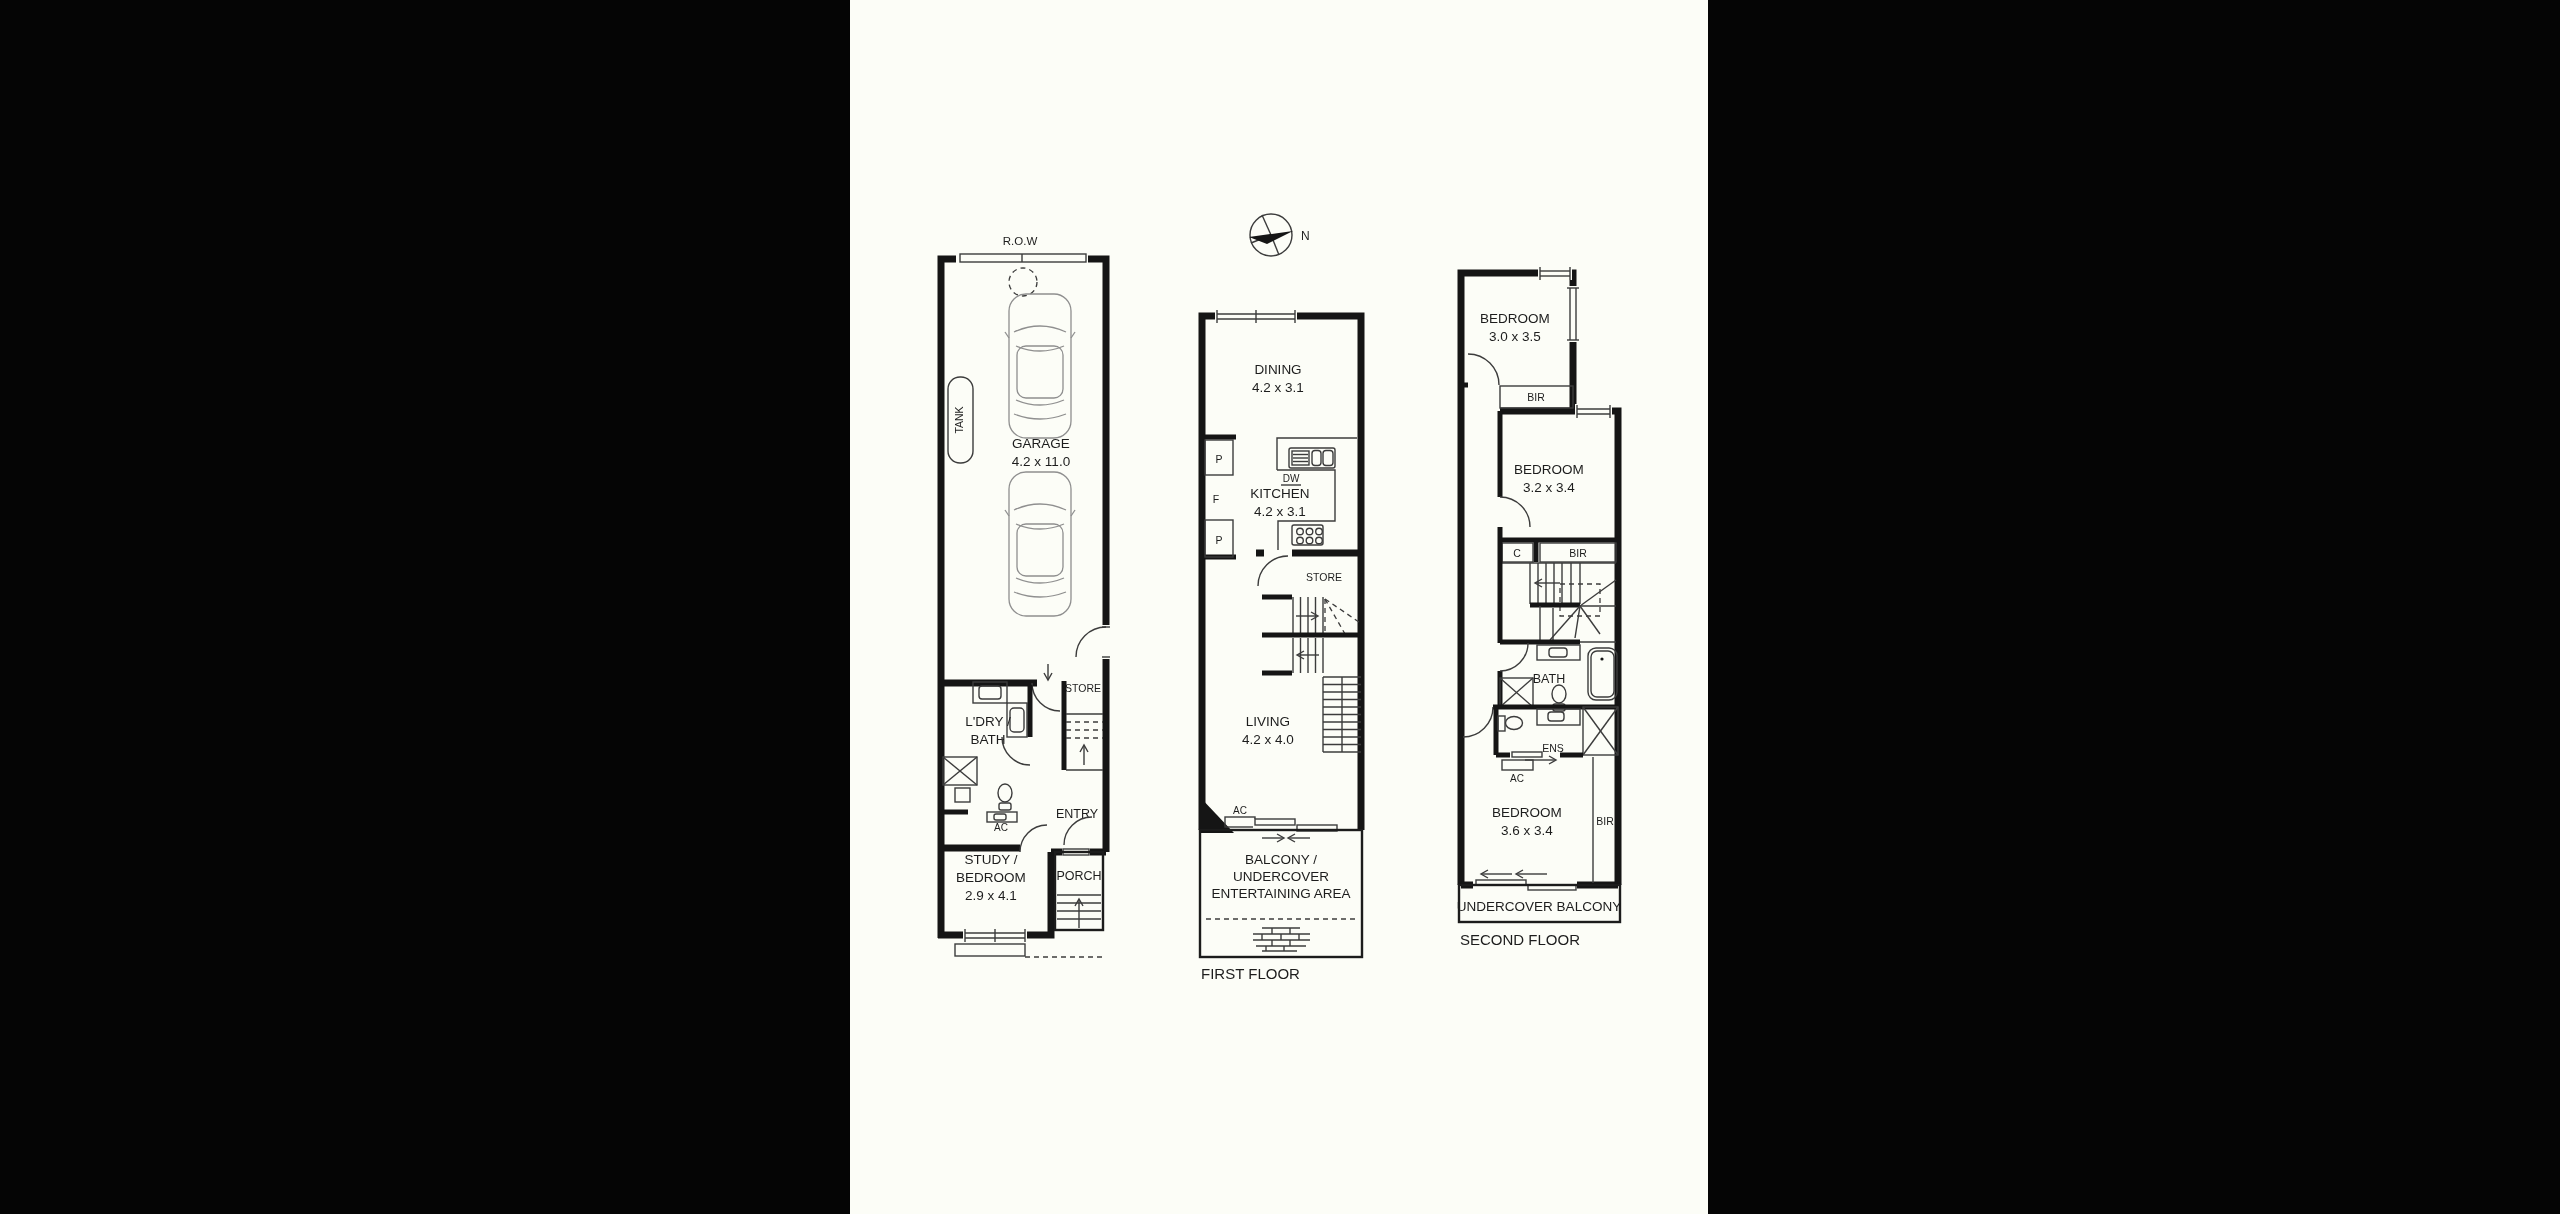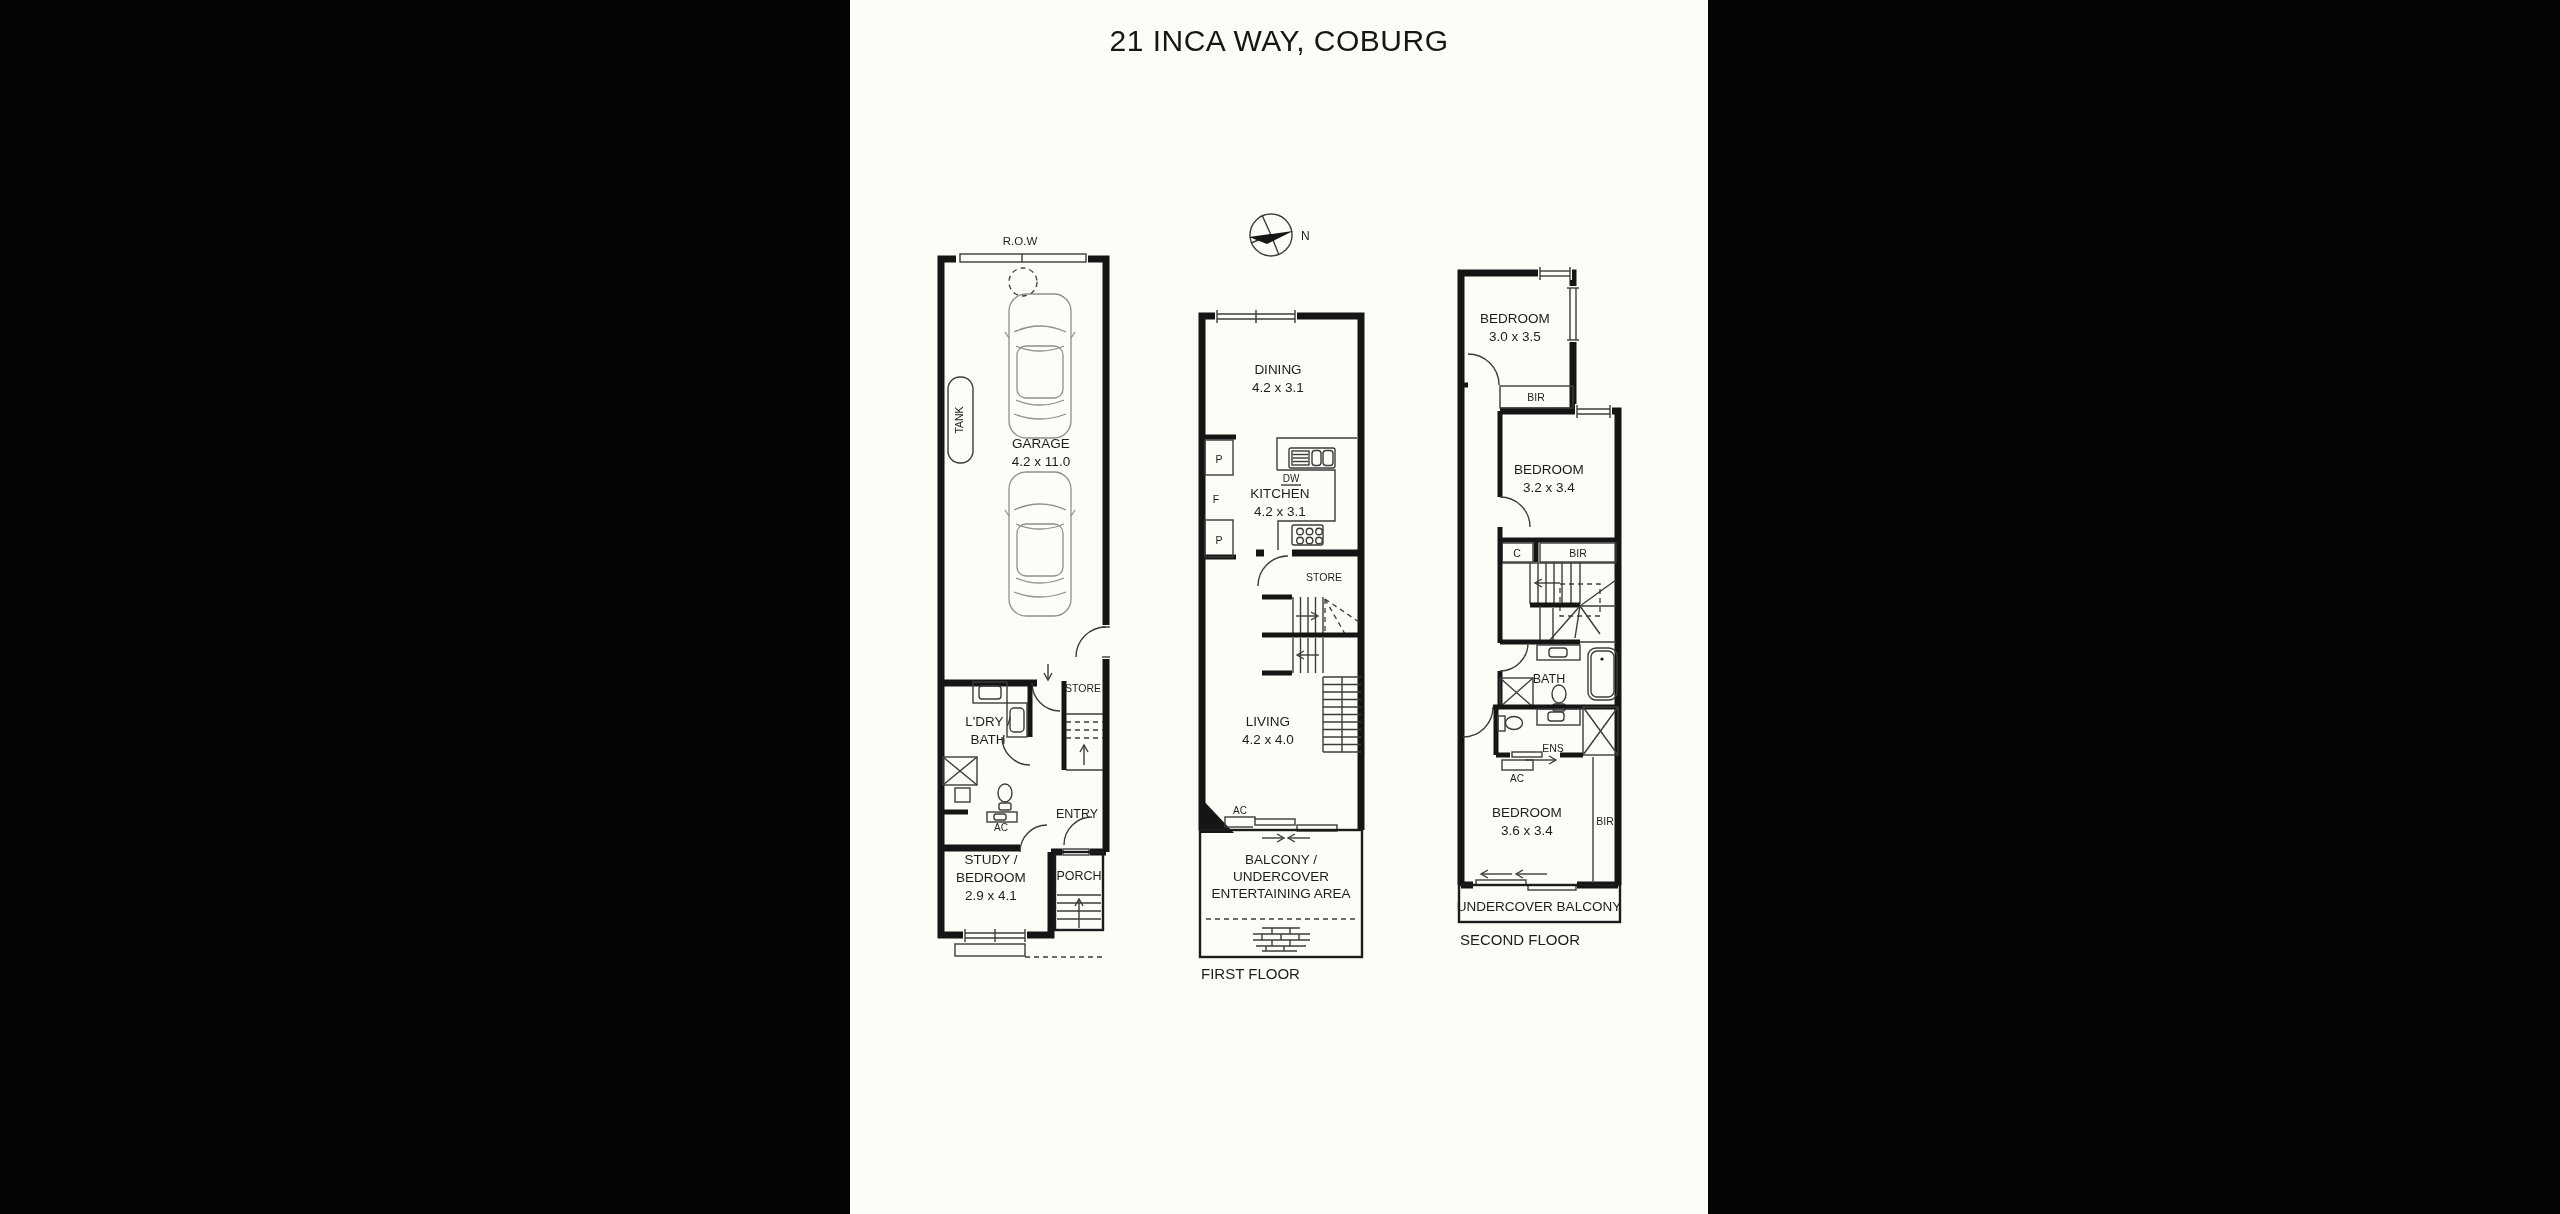--- a/index.html
+++ b/index.html
@@ -24,21 +24,20 @@
   .ft{font-size:10px;}
   .fr{font-size:11.5px;}
   .ff{font-size:15px;text-anchor:start;}
   .fn{font-size:12px;text-anchor:start;}
 </style>
 </head>
 <body>
 
 <div class="stage">
   <div class="canvas-bg"></div>
-  <div class="title">21 INCA WAY, COBURG</div>
 
   <svg width="2560" height="1214" viewBox="0 0 2560 1214">
     <defs>
       <g id="car">
         <rect x="2" y="2" width="62" height="144" rx="17" class="car"></rect>
         <path class="car" d="M7,40 Q33,28 59,40"></path>
         <path class="car" d="M9,54 Q33,64 57,54"></path>
         <rect x="10" y="54" width="46" height="52" rx="9" class="car"></rect>
         <path class="car" d="M9,108 Q33,118 57,108"></path>
         <path class="car" d="M7,122 Q33,132 59,122"></path>

